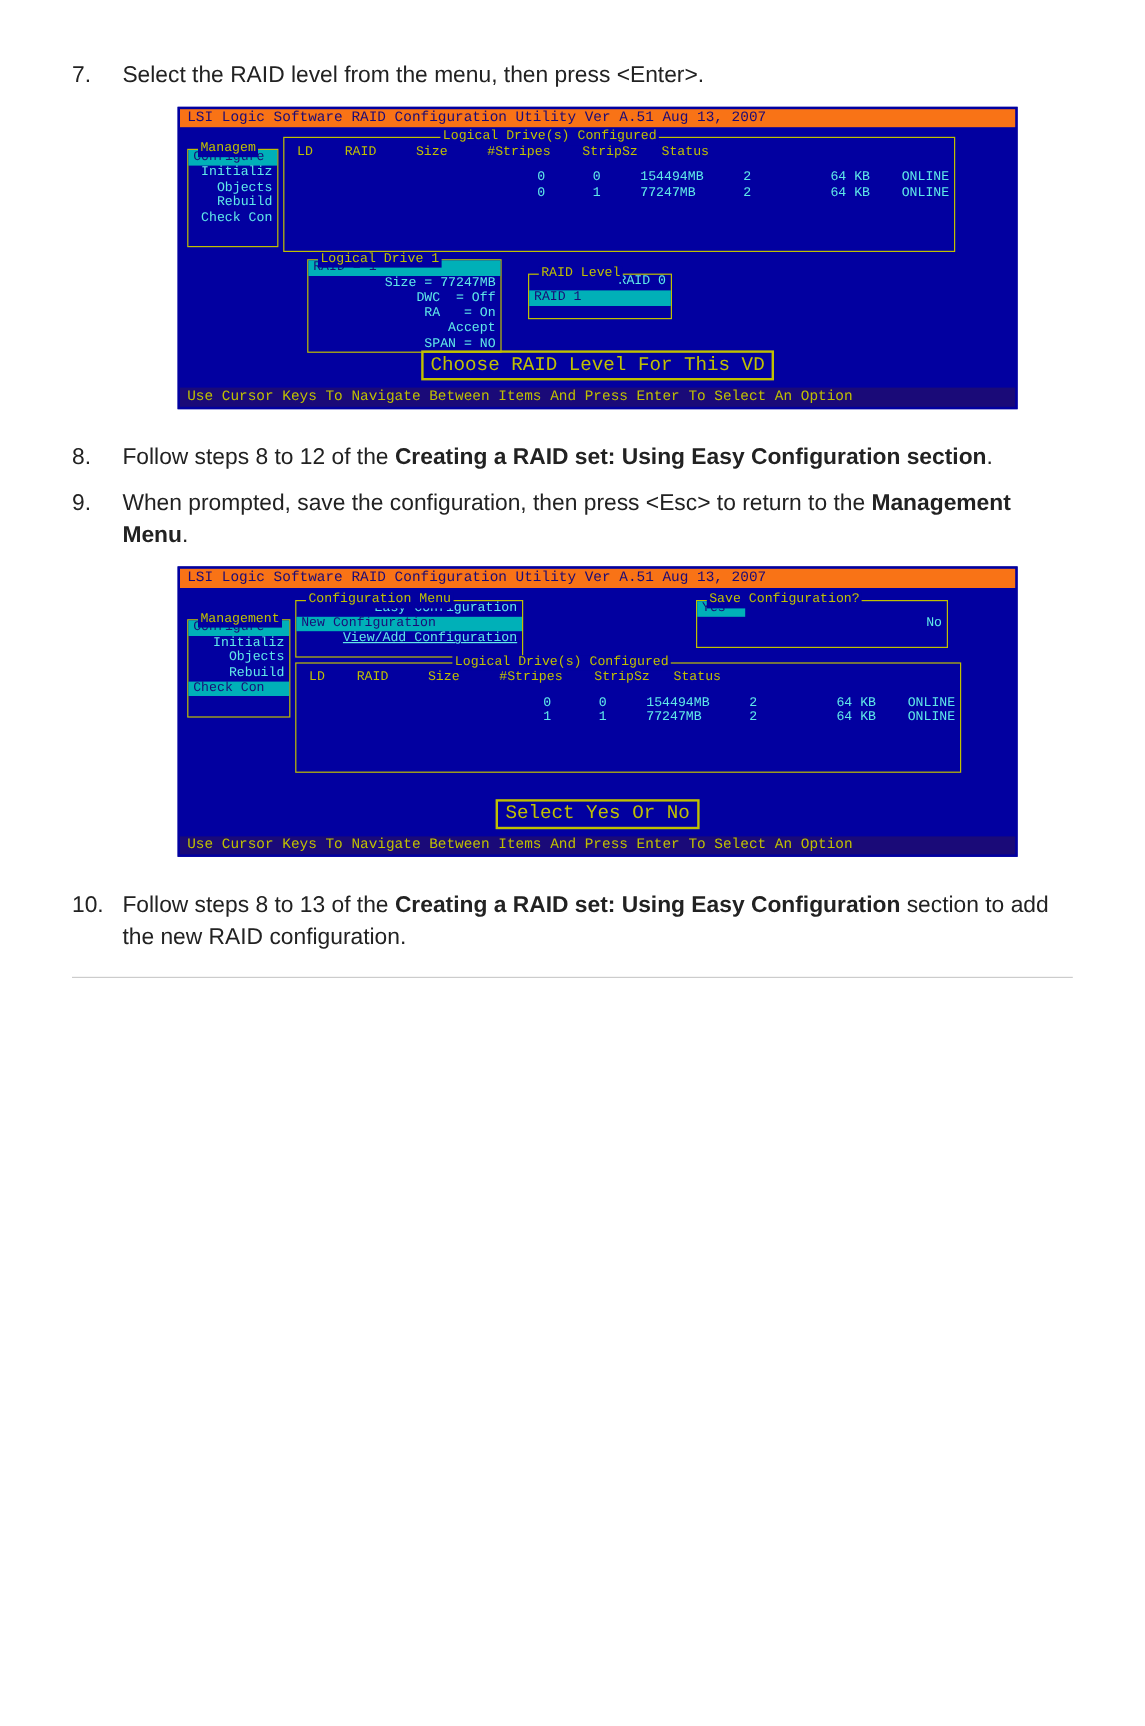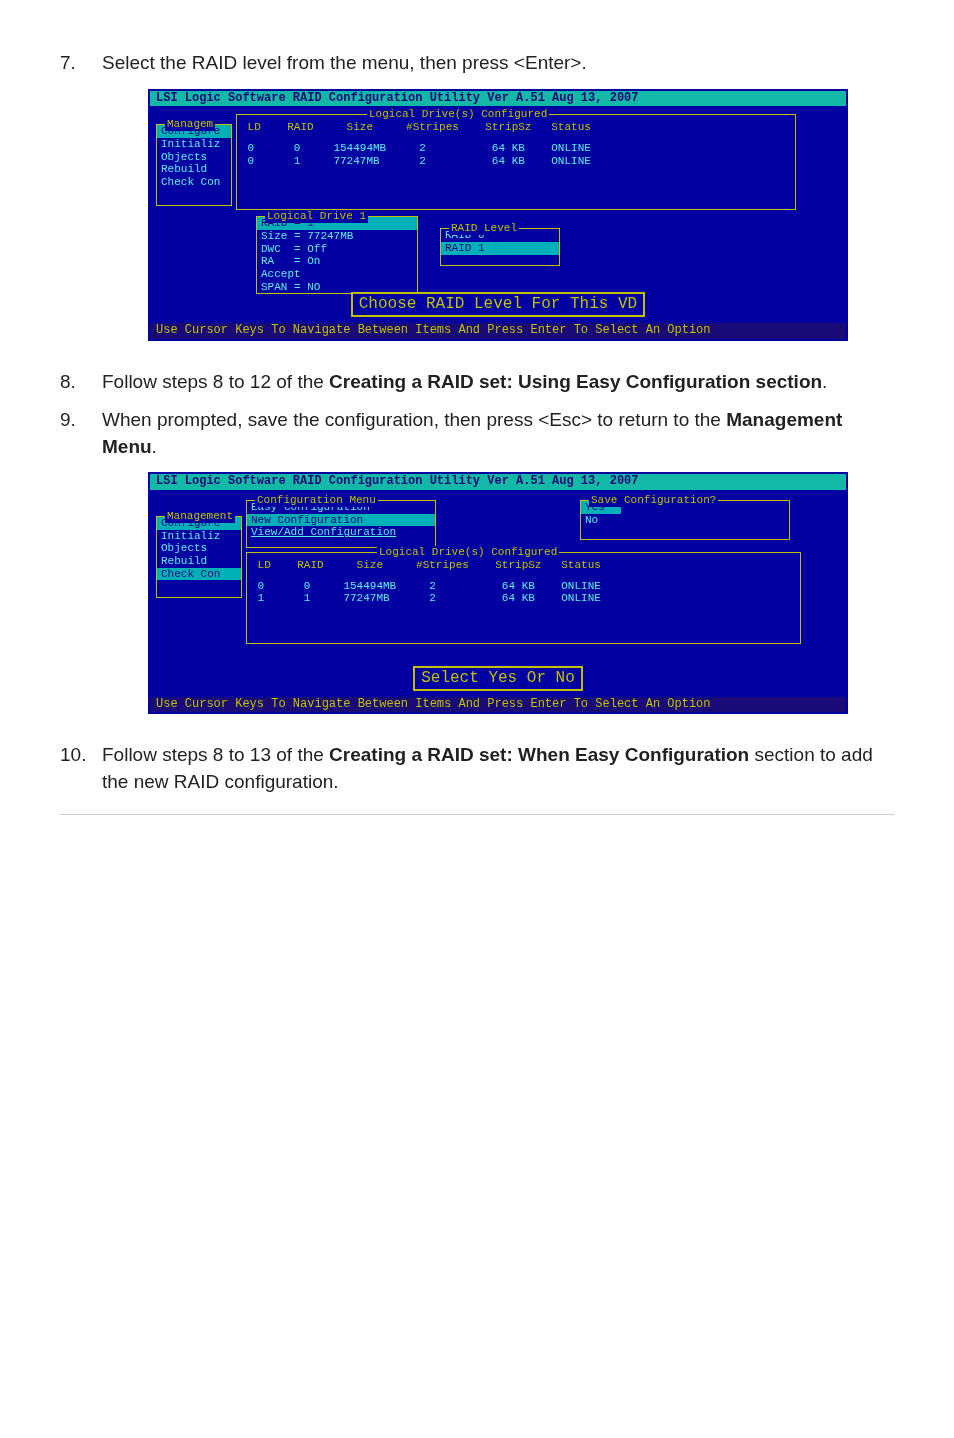--- a/index.html
+++ b/index.html
@@ -28,23 +28,23 @@
     font-size: 12px;
     line-height: 1.15;
     background: #0200a0;
     color: #e0e0e0;
     border: 2px solid #0200a0;
     margin: 10px 0 28px 88px;
     width: 700px;
     position: relative;
   }
   .bios-title {
-    background: #14b8a6;
+    background: #f97316;
     color: #1a0a78;
-    font-weight: bold;
+    font-weight: normal;
     padding: 1px 6px;
     text-align: left;
     white-space: pre;
   }
   .bios-status {
     background: #1a0a78;
     color: #c0c000;
     padding: 1px 6px;
     white-space: pre;
   }
@@ -61,21 +61,21 @@
     position: absolute;
     top: -7px;
     left: 8px;
     background: #0200a0;
     padding: 0 2px;
     color: #c0c000;
     white-space: nowrap;
     font-size: 11px;
   }
   .yellow { color: #c0c000; }
-  .cyan { color: #60e8e8; }
+  .cyan { color: #60e8e8; text-align: right; }
   .panel .row { white-space: pre; padding: 0 4px; font-size: 11px; }
   .sidebar-item { padding: 0 4px; font-size: 11px; font-family: Liberation Mono, monospace; }
   .sel { background: #00b0b8; color: #1a0a78; }
   .centerbox {
     border: 2px solid #c0c000;
     display: inline-block;
     padding: 1px 6px;
     color: #c0c000;
     font-size: 16px;
   }
@@ -187,19 +187,19 @@
         <div class="row cyan"> 1      1     77247MB      2          64 KB    ONLINE</div>
       </div>
     </div>
     <div class="centerwrap"><span class="centerbox">Select Yes Or No</span></div>
     <div class="bios-status">Use Cursor Keys To Navigate Between Items And Press Enter To Select An Option</div>
   </div>
 
   <div class="step">
     <div class="step-num">10.</div>
     <div class="step-body">
-      <span>Follow steps 8 to 13 of the </span><span class="bold">Creating a RAID set: When Easy Configuration</span><span> section to add the new RAID configuration.</span>
+      <span>Follow steps 8 to 13 of the </span><span class="bold">Creating a RAID set: Using Easy Configuration</span><span> section to add the new RAID configuration.</span>
     </div>
   </div>
 
   <div class="hr"></div>
 
 </div>
 
 </body></html>

